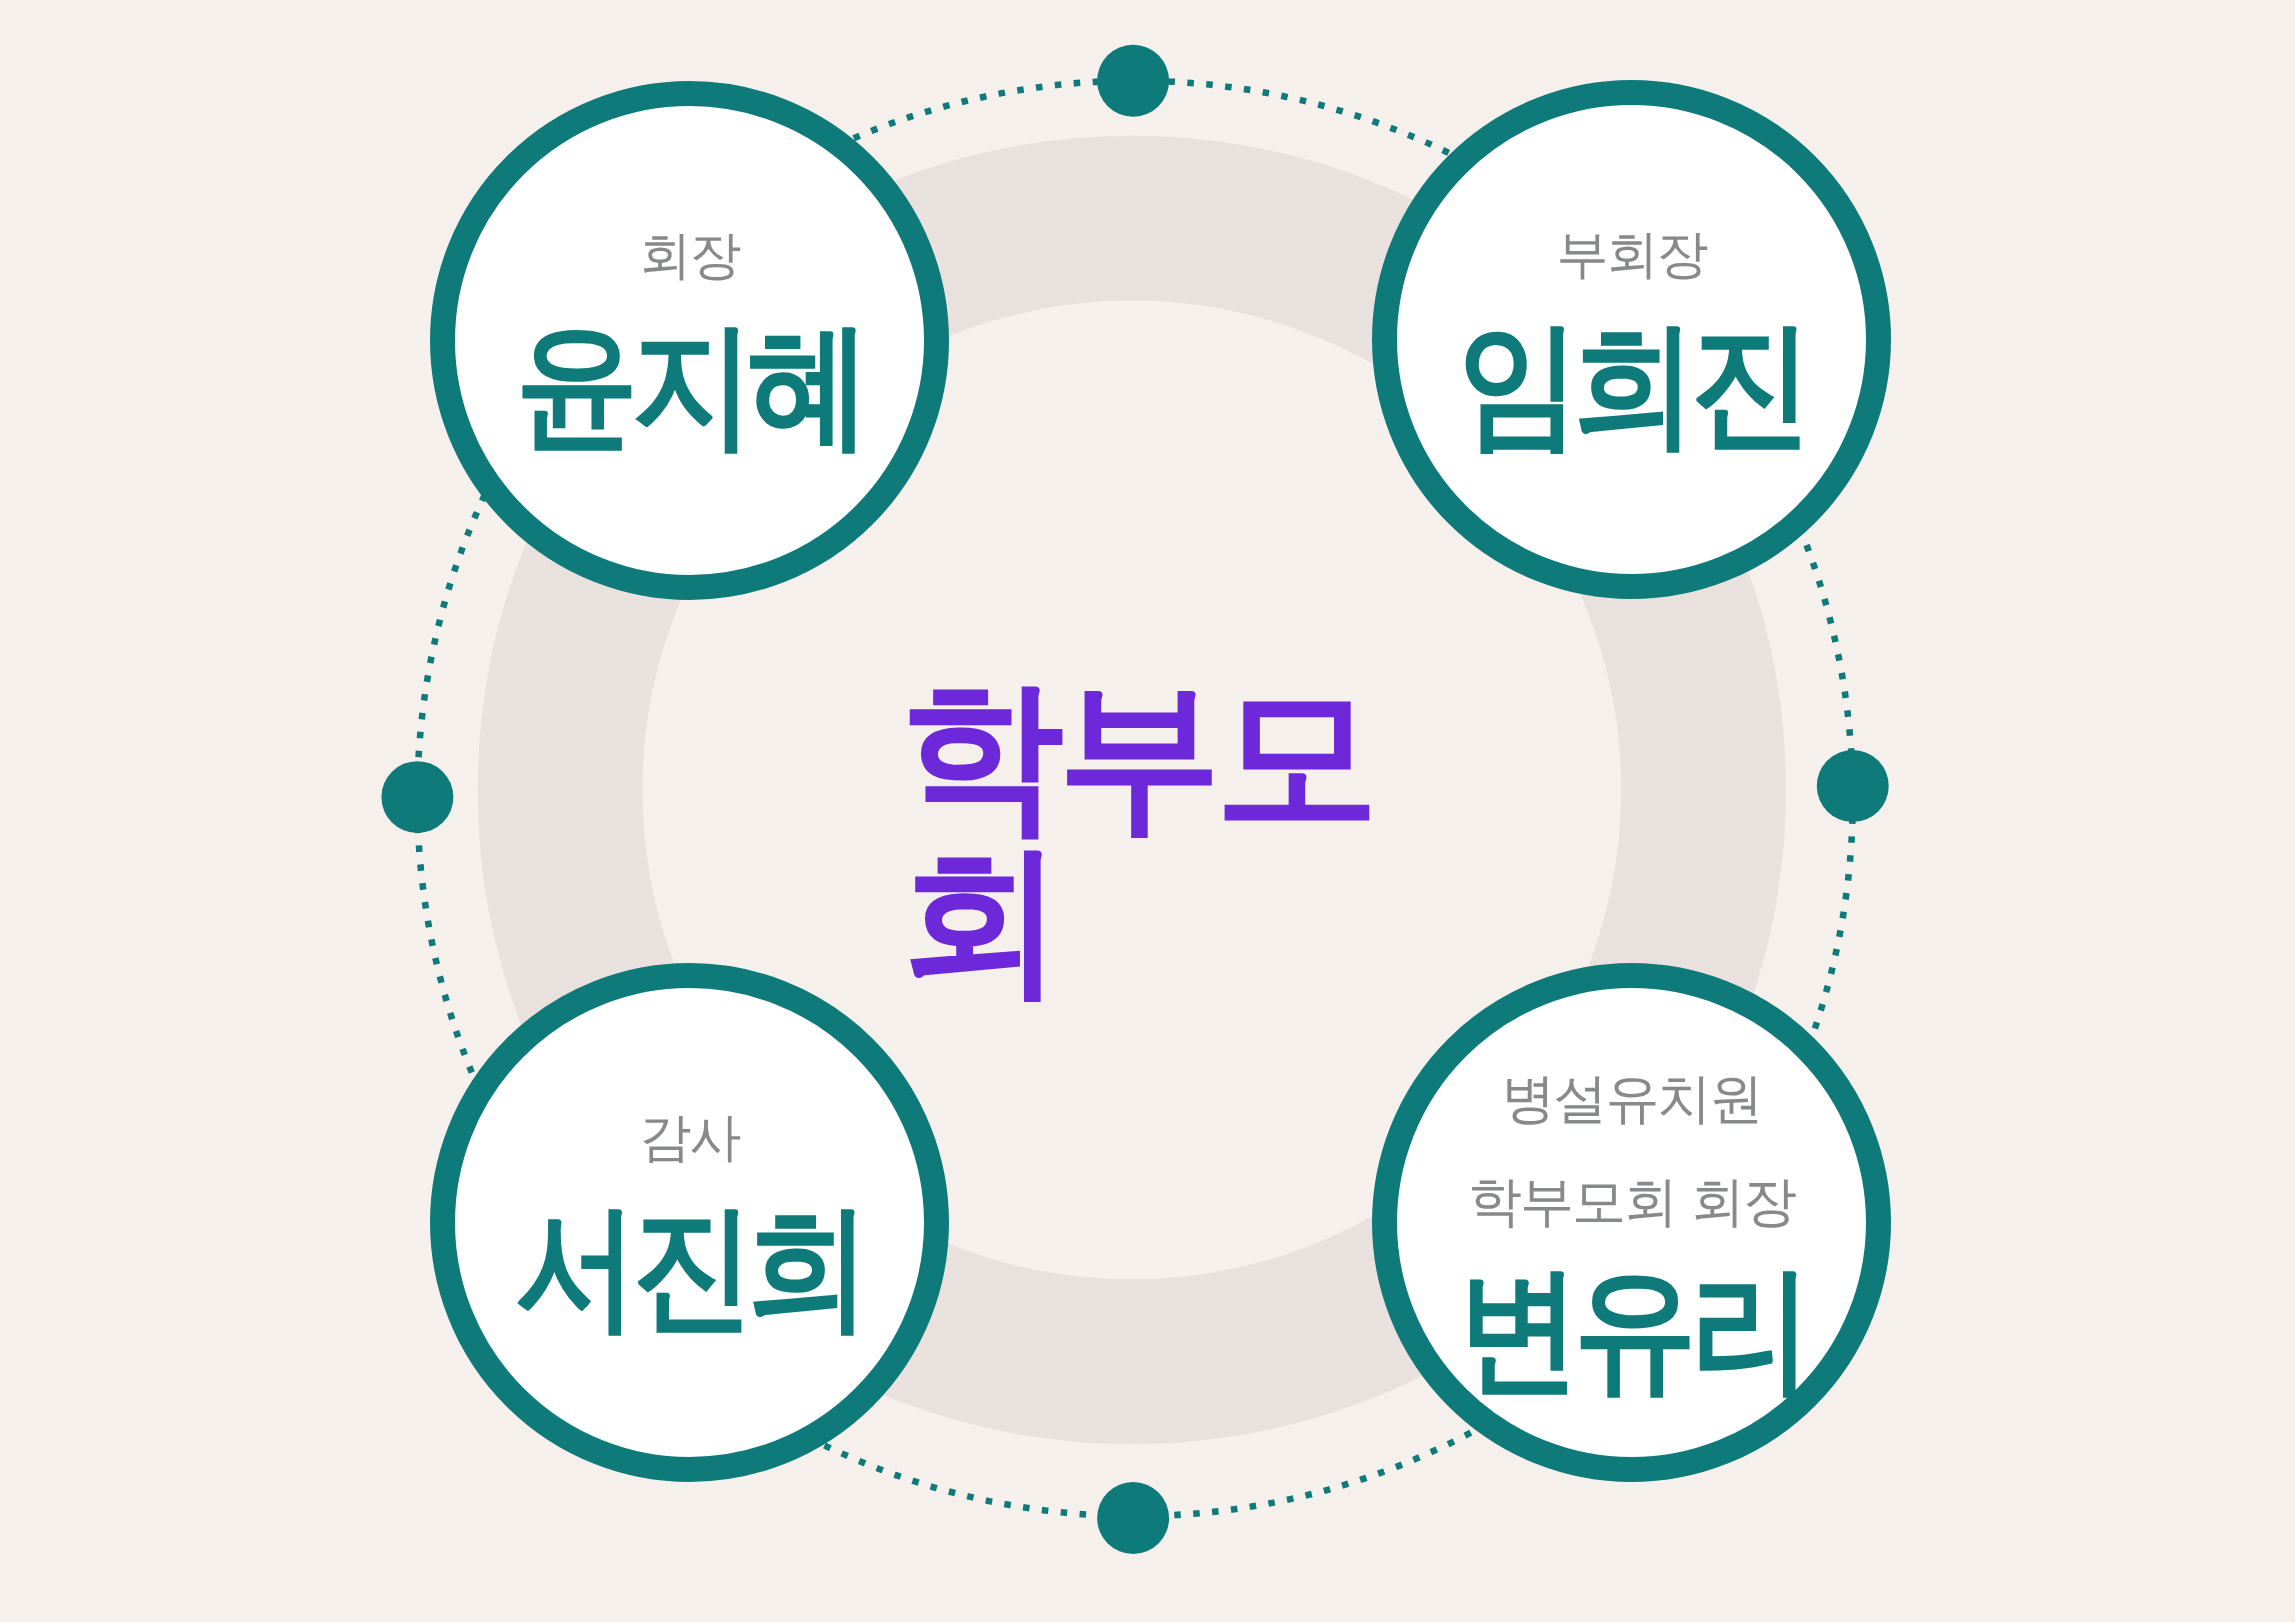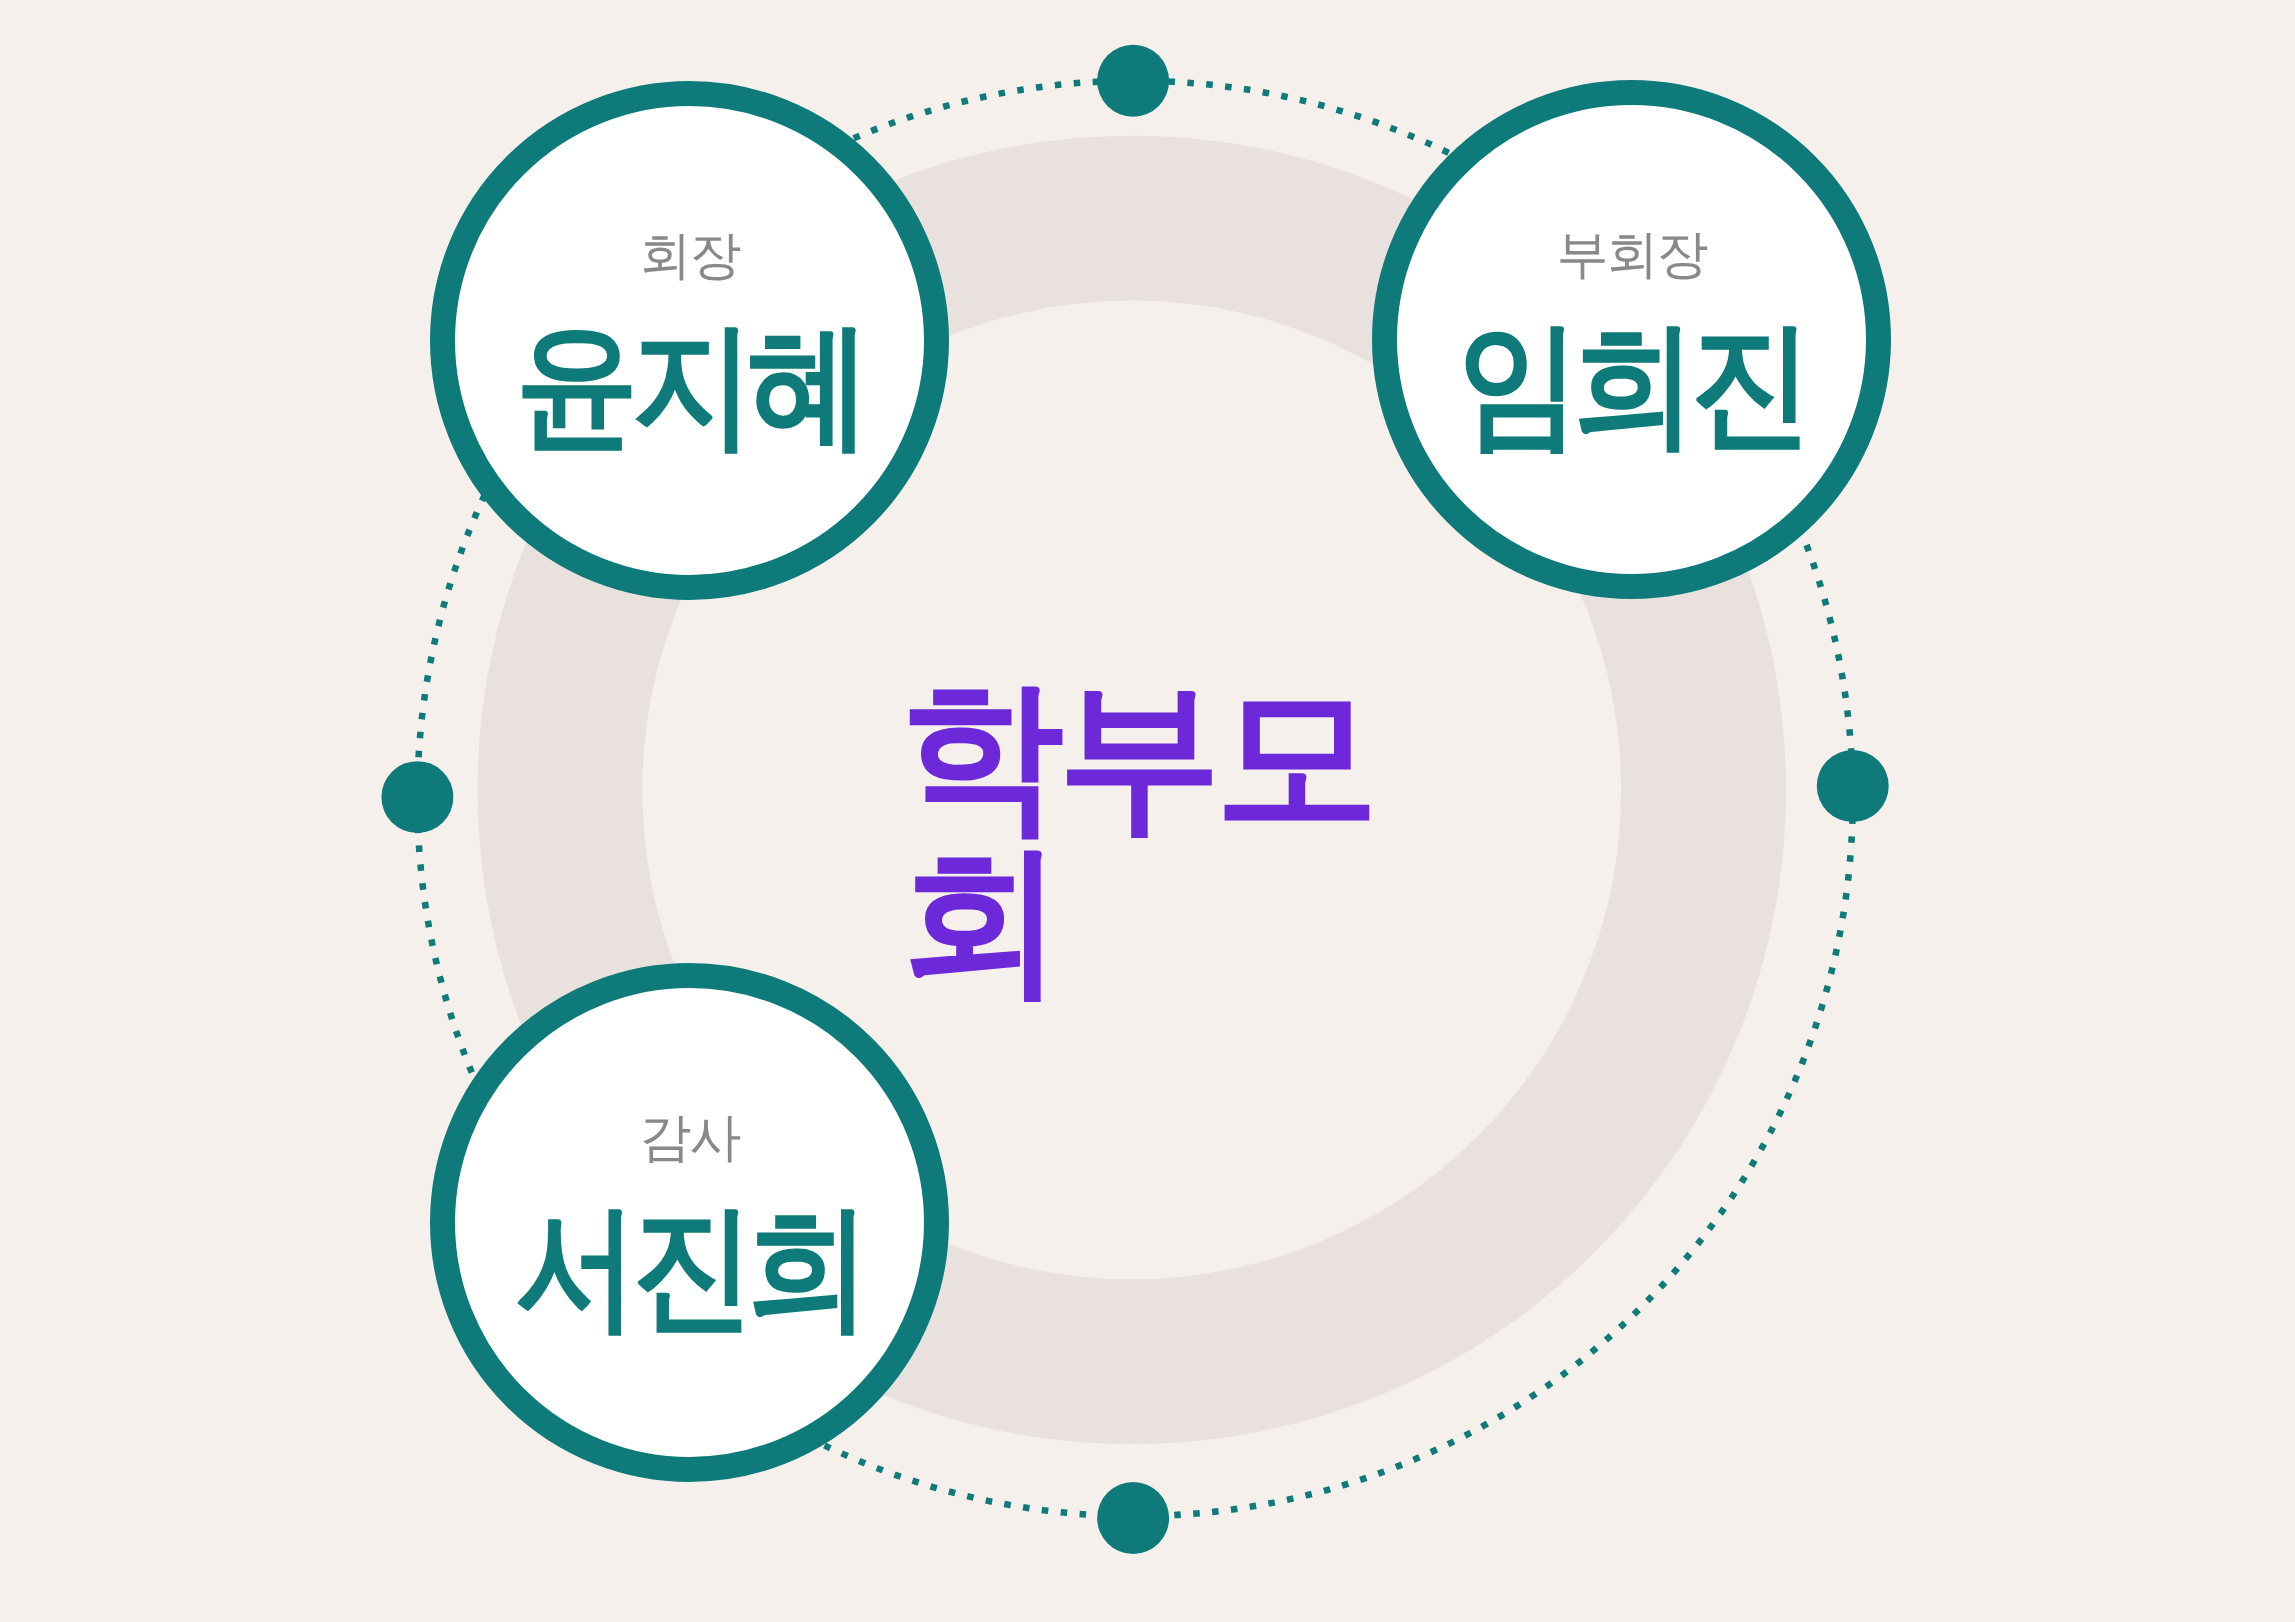--- a/index.html
+++ b/index.html
@@ -64,15 +64,22 @@
     <div class="name">임희진</div>
   </div>
 
   <div class="member" style="left:430px; top:963px;">
     <div class="role">
       <span class="role-line">감사</span>
     </div>
     <div class="name">서진희</div>
   </div>
 
+  <div class="member multi" style="left:1372px; top:963px;">
+    <div class="role">
+      <span class="role-line">병설유치원</span>
+      <span class="role-line">학부모회 회장</span>
+    </div>
+    <div class="name">변유리</div>
+  </div>
 
 </div>
 
 
 </body></html>

